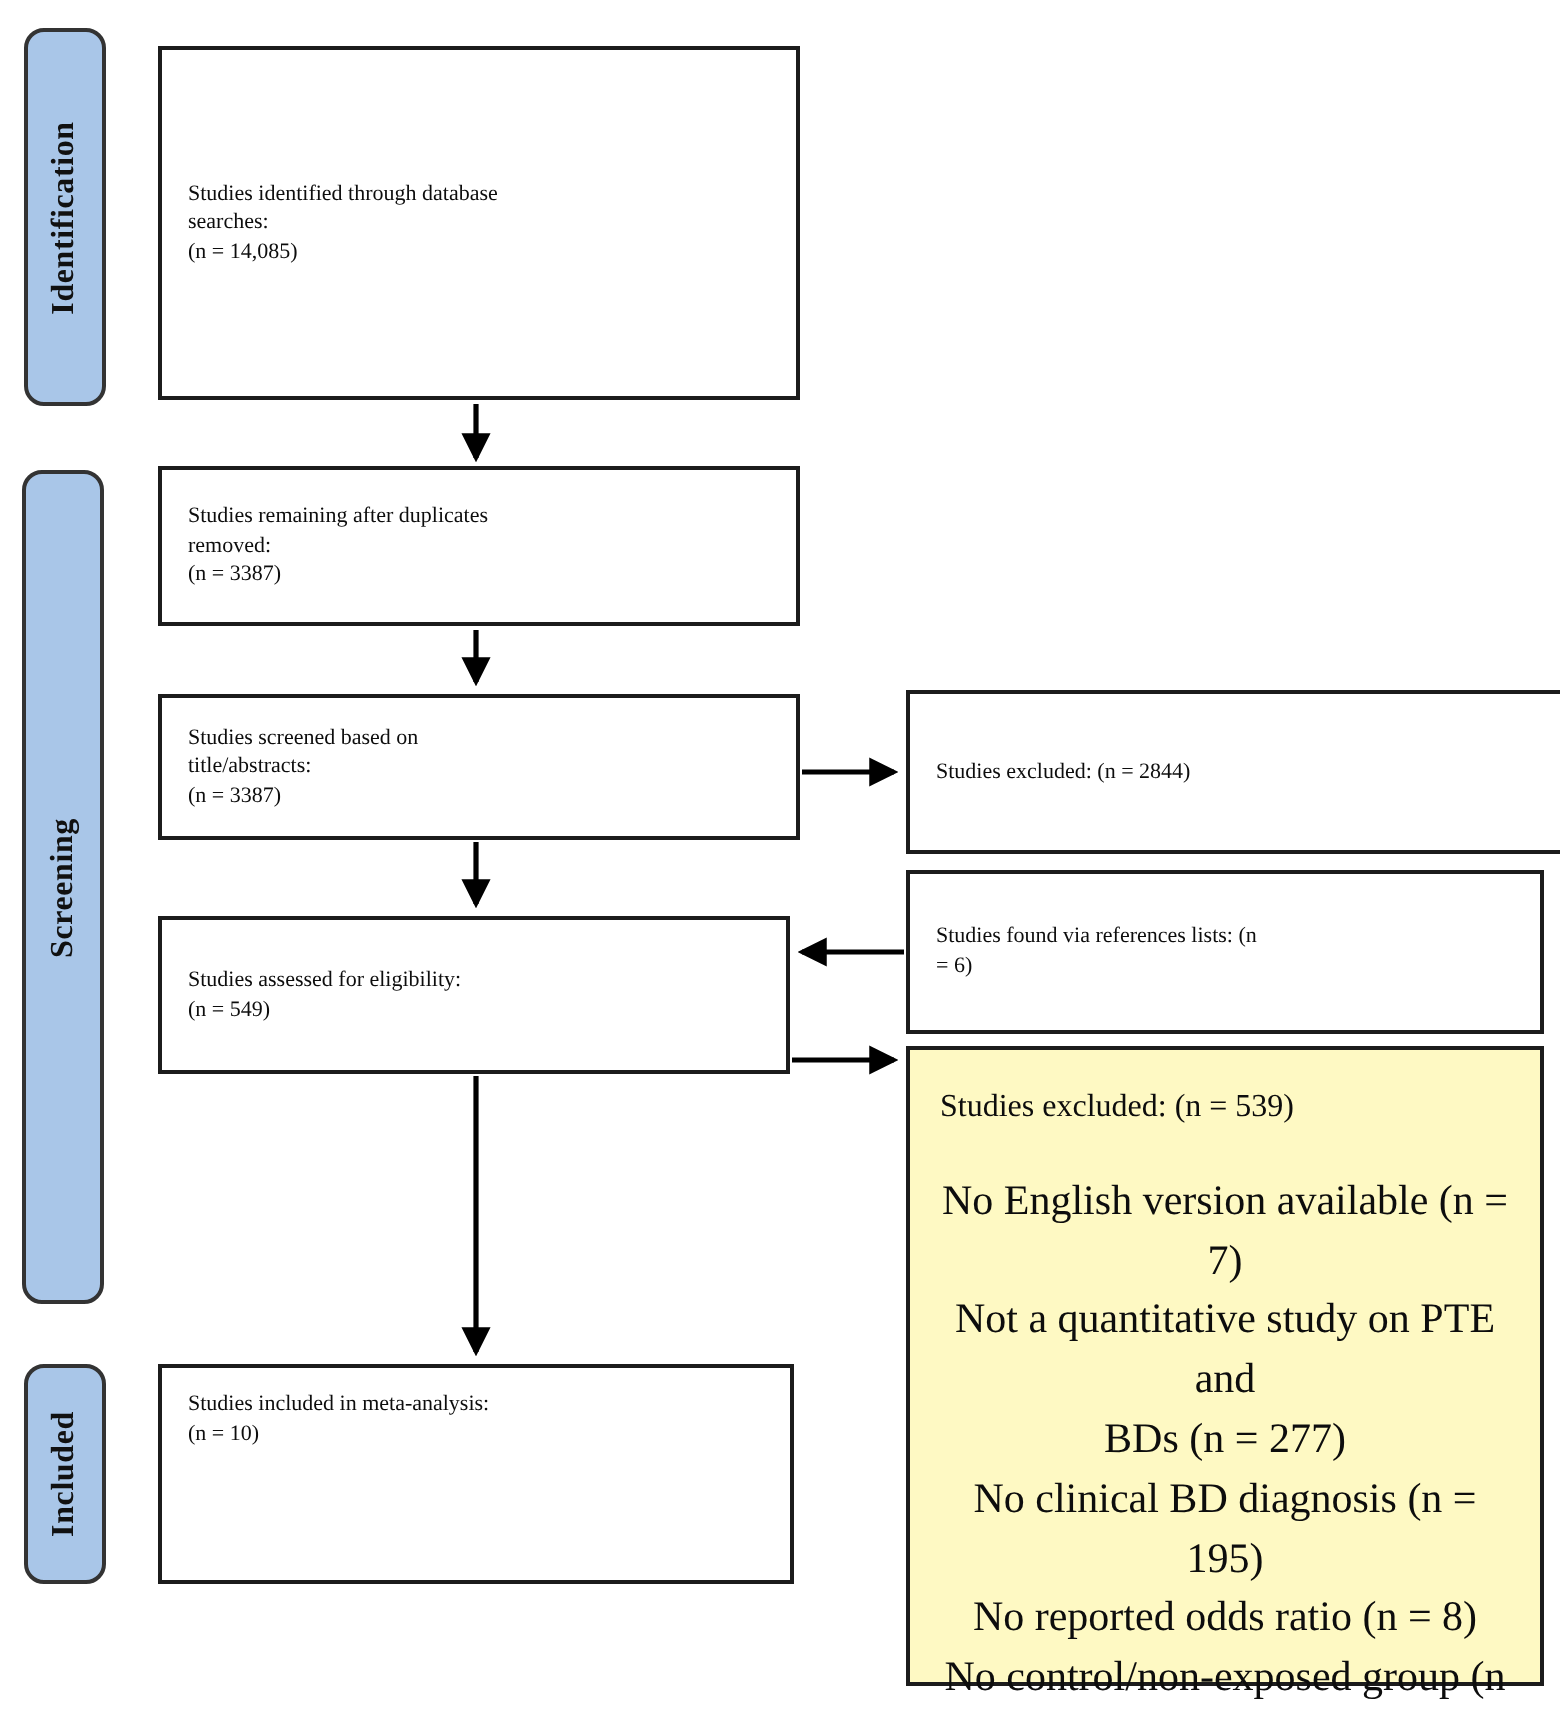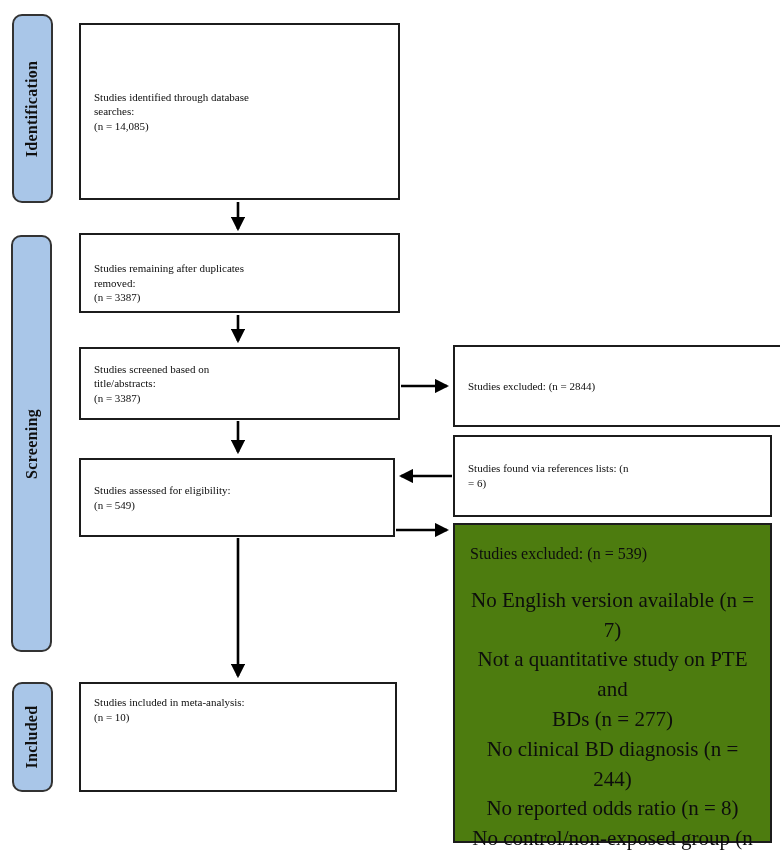--- a/index.html
+++ b/index.html
@@ -50,21 +50,21 @@
   .fbox .txt {
     padding: 6px 10px 6px 13px;
     font-size: 11px;
     line-height: 1.32;
     white-space: pre-line;
   }
   .fbox.top-align { align-items: flex-start; }
   .fbox.top-align .txt { padding-top: 11px; }
   .reasons-box {
     position: absolute;
-    background: #4d7c0f;
+    background: #fef9c3;
     border: 2px solid #1c1c1c;
     box-sizing: border-box;
     z-index: 1;
     padding: 19px 10px 10px 10px;
   }
   .reasons-header {
     font-size: 16px;
     line-height: 1.3;
     padding-left: 5px;
     margin-bottom: 21px;
@@ -90,21 +90,21 @@
   <div class="stage" style="left: 12px; top: 682px; width: 41px; height: 110px; background: rgb(169, 198, 232); border-color: rgb(51, 51, 51);">
     <span>Included</span>
   </div>
 
   <div class="fbox" style="left:79px; top:23px; width:321px; height:177px;">
     <div class="txt">Studies identified through database
 searches:
 (n = 14,085)</div>
   </div>
 
-  <div class="fbox" style="left:79px; top:233px; width:321px; height:80px;align-items:flex-end;">
+  <div class="fbox" style="left:79px; top:233px; width:321px; height:80px;">
     <div class="txt">Studies remaining after duplicates
 removed:
 (n = 3387)</div>
   </div>
 
   <div class="fbox" style="left:79px; top:347px; width:321px; height:73px;align-items:center;">
     <div class="txt">Studies screened based on
 title/abstracts:
 (n = 3387)</div>
   </div>
@@ -126,21 +126,21 @@
   <div class="fbox" style="left:453px; top:435px; width:319px; height:82px;">
     <div class="txt">Studies found via references lists: (n
 = 6)</div>
   </div>
 
   <div class="reasons-box" style="left:453px; top:523px; width:319px; height:320px;">
     <div class="reasons-header">Studies excluded: (n = 539)</div>
     <div class="reason">No English version available (n = 7)</div>
     <div class="reason">Not a quantitative study on PTE and
 BDs (n = 277)</div>
-    <div class="reason">No clinical BD diagnosis (n = 244)</div>
+    <div class="reason">No clinical BD diagnosis (n = 195)</div>
     <div class="reason">No reported odds ratio (n = 8)</div>
     <div class="reason">No control/non-exposed group (n =
 11)</div>
     <div class="reason">Dependent samples (n = 8)</div>
   </div>
 
   <svg class="arrow-layer" viewBox="0 0 780 858">
     <defs>
       <marker id="ah" viewBox="0 0 10 10" refX="8.5" refY="5" markerWidth="5.6" markerHeight="5.6" orient="auto">
         <path d="M0,0 L10,5 L0,10 z" fill="#000000"></path>

